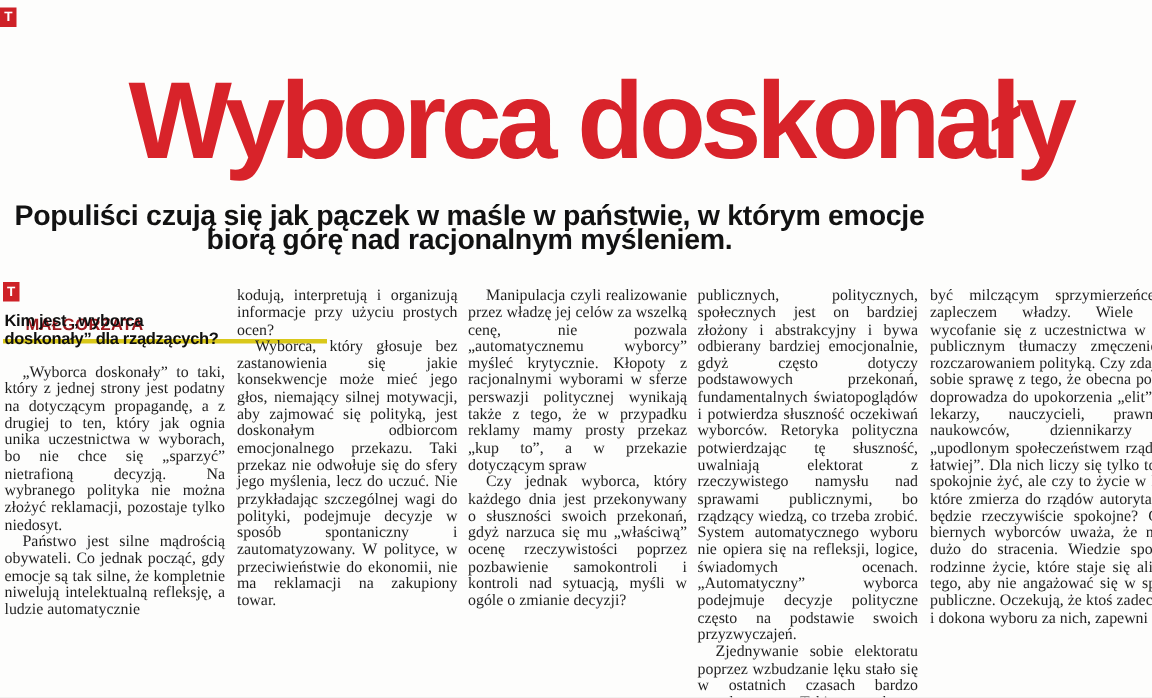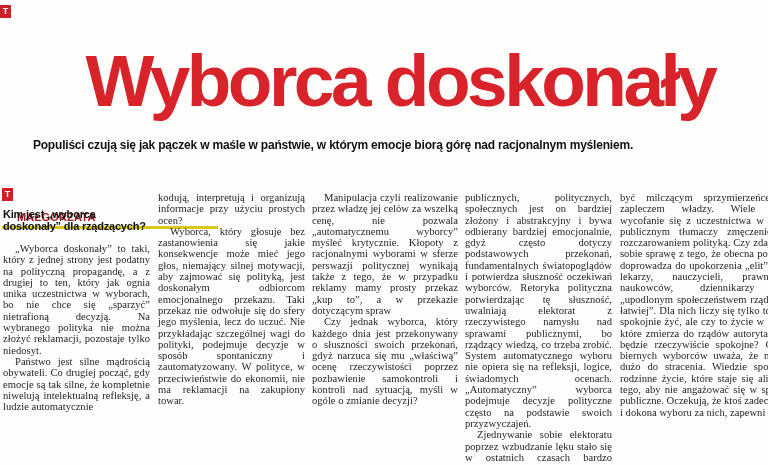--- a/index.html
+++ b/index.html
@@ -24,24 +24,23 @@
     font-weight:bold;font-size:73px;line-height:73px;
     letter-spacing:-3.5px;
     color:#d8232a;
     white-space:nowrap;
     padding-left:16px;
   }
   .subtitle{
     position:absolute;top:137px;left:0;width:626px;margin:0;
     text-align:center;
     font-family:"Liberation Sans",sans-serif;
-    font-weight:bold;font-size:12px;line-height:16px;
+    font-weight:bold;font-size:19px;line-height:16px;
     letter-spacing:-0.2px;
     color:#121212;
-    padding-left:20px;
   }
   .byline{
     position:absolute;left:2px;top:165px;
     width:216px;
     padding-bottom:3px;
     border-bottom:3px solid #d9c81a;
     display:flex;align-items:center;gap:4px;
     font-family:"Liberation Sans",sans-serif;
     font-weight:bold;font-size:11px;
     letter-spacing:0.2px;
@@ -90,22 +89,22 @@
 
   <p class="subtitle">Populiści czują się jak pączek w maśle w państwie, w którym emocje biorą górę nad racjonalnym myśleniem.</p>
 
   <div class="byline">
     <span class="byline-icon">T</span>
     <span class="byline-first">MAŁGORZATA</span>
   </div>
 
   <div class="col col-1">
     <h2 class="blk-heading">Kim jest „wyborca doskonały” dla rządzących?</h2>
-    <p class="blk indent">„Wyborca doskonały” to taki, który z jednej strony jest podatny na polityczną propagandę, a z drugiej to ten, który jak ognia unika uczestnictwa w wyborach, bo nie chce się „sparzyć” nietrafioną decyzją. Na wybranego polityka nie można złożyć reklamacji, pozostaje tylko niedosyt.</p>
-    <p class="blk indent">Państwo jest silne mądrością obywateli. Co drugiej począć, gdy emocje są tak silne, że kompletnie niwelują intelektualną refleksję, a ludzie automatycznie</p>
+    <p class="blk indent">„Wyborca doskonały” to taki, który z jednej strony jest podatny na dotyczącym propagandę, a z drugiej to ten, który jak ognia unika uczestnictwa w wyborach, bo nie chce się „sparzyć” nietrafioną decyzją. Na wybranego polityka nie można złożyć reklamacji, pozostaje tylko niedosyt.</p>
+    <p class="blk indent">Państwo jest silne mądrością obywateli. Co jednak począć, gdy emocje są tak silne, że kompletnie niwelują intelektualną refleksję, a ludzie automatycznie</p>
   </div>
 
   <div class="col col-2">
     <p class="blk">kodują, interpretują i organizują informacje przy użyciu prostych ocen?</p>
     <p class="blk indent">Wyborca, który głosuje bez zastanowienia się jakie konsekwencje może mieć jego głos, niemający silnej motywacji, aby zajmować się polityką, jest doskonałym odbiorcom emocjonalnego przekazu. Taki przekaz nie odwołuje się do sfery jego myślenia, lecz do uczuć. Nie przykładając szczególnej wagi do polityki, podejmuje decyzje w sposób spontaniczny i zautomatyzowany. W polityce, w przeciwieństwie do ekonomii, nie ma reklamacji na zakupiony towar.</p>
   </div>
 
   <div class="col col-3">
     <p class="blk indent">Manipulacja czyli realizowanie przez władzę jej celów za wszelką cenę, nie pozwala „automatycznemu wyborcy” myśleć krytycznie. Kłopoty z racjonalnymi wyborami w sferze perswazji politycznej wynikają także z tego, że w przypadku reklamy mamy prosty przekaz „kup to”, a w przekazie dotyczącym spraw</p>
     <p class="blk indent">Czy jednak wyborca, który każdego dnia jest przekonywany o słuszności swoich przekonań, gdyż narzuca się mu „właściwą” ocenę rzeczywistości poprzez pozbawienie samokontroli i kontroli nad sytuacją, myśli w ogóle o zmianie decyzji?</p>

